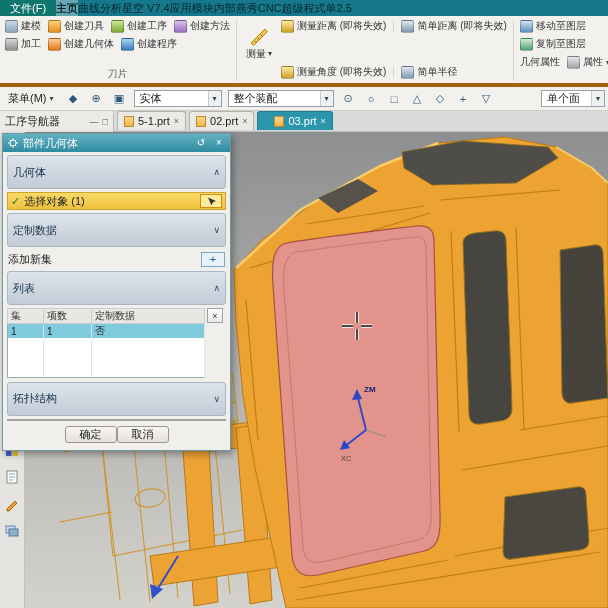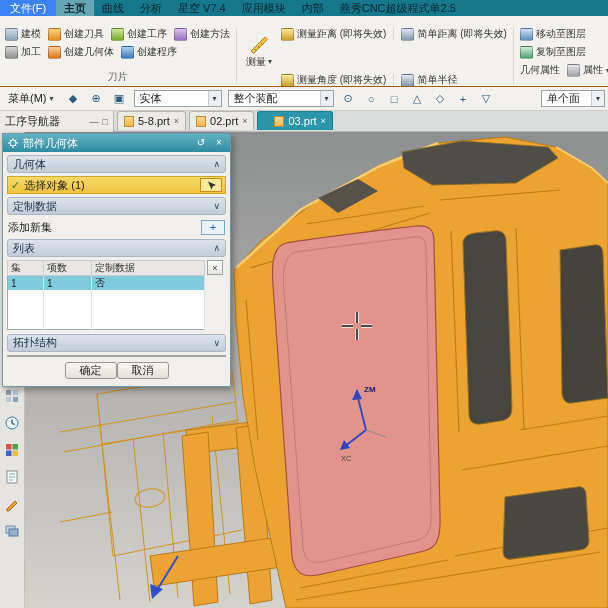--- a/index.html
+++ b/index.html
@@ -4,25 +4,25 @@
 <style>
   * { box-sizing: border-box; }
   body { margin:0; background:#fff; }
   .app {
     position:relative; width:608px; height:608px; overflow:hidden;
     font-family:"Liberation Sans","DejaVu Sans",sans-serif; font-size:11px; color:#222;
     background:#d4d1cc; user-select:none;
   }
   
   .menubar { height:16px; background:#15788c; display:flex; align-items:stretch; }
-  .mb-file { background:#3b82f6; color:#fff; padding:0 10px; display:flex; align-items:center; font-size:11px; }
-  .mb-item { padding:0 8px; display:flex; align-items:center; font-size:11px; color:#07242c; white-space:nowrap; }
+  .mb-file { background:#0f766e; color:#fff; padding:0 10px; display:flex; align-items:center; font-size:11px; }
+  .mb-item { padding:0 0; display:flex; align-items:center; font-size:11px; color:#07242c; white-space:nowrap; }
   .mb-item.active { background:rgba(255,255,255,.34); font-weight:bold; }
   
-  .ribbon { height:71px; background:#f3f1ee; border-bottom:1px solid #a16207; display:flex; padding:10px 2px 0; overflow:hidden; }
+  .ribbon { height:71px; background:#f3f1ee; border-bottom:4px solid #a16207; display:flex; padding:2px 2px 0; overflow:hidden; }
   .rgroup { display:flex; flex-direction:column; flex:none; }
   .rrow { display:flex; gap:1px; margin-bottom:2px; }
   .rbtn { display:flex; align-items:center; gap:3px; height:16px; padding:1px 3px; border-radius:2px; white-space:nowrap; font-size:10px; color:#333; }
   .ic { width:13px; height:13px; border-radius:2px; flex:none; border:1px solid rgba(0,0,0,.25); }
   .glabel { margin-top:auto; text-align:center; font-size:10px; color:#555; padding:1px 0 2px; }
   .vsep { width:1px; background:#d8d4ce; margin:2px 3px; flex:none; }
   .mwrap { display:flex; }
   .bigbtn { width:38px; height:50px; display:flex; flex-direction:column; align-items:center; justify-content:center; gap:1px; font-size:10px; color:#333; }
   .cols { display:flex; flex-direction:column;gap:28px; }
   .arr { font-size:8px; color:#444; }
@@ -45,21 +45,21 @@
   .main { position:absolute; top:132px; left:0; right:0; bottom:0; display:flex; }
   .resbar { width:25px; background:#e6e4e0; border-right:1px solid #c4c1bb; display:flex; flex-direction:column; align-items:center; padding-top:256px; gap:11px; flex:none; }
   .viewport { flex:1; position:relative; background:linear-gradient(180deg,#8d8f90 0%,#b5b4b1 55%,#d3d2cd 100%); overflow:hidden; }
   .viewport svg.model { position:absolute; inset:0; width:100%; height:100%; }
   
   .dialog { position:absolute; left:2px; top:1px; width:229px; background:#f1efec; border:1px solid #6f97a5; box-shadow:2px 3px 7px rgba(0,0,0,.35); z-index:5; }
   .dtitle { height:18px; background:linear-gradient(#64b1c2,#2e8ba1); color:#fff; display:flex; align-items:center; gap:4px; padding:0 4px; font-size:11px; }
   .dtitle .sp { flex:1; }
   .dbtn { width:14px; text-align:center; color:#fff; font-size:10px; line-height:14px; }
   .dbody { padding:3px 4px 0; }
-  .gbar { height:16px; background:linear-gradient(#dde3ea,#c2ccd7); border:1px solid #aab6c2; border-radius:3px; display:flex; align-items:center; padding:8px 5px; font-size:11px; color:#15304a; margin-bottom:3px;gap:17px; }
+  .gbar { height:16px; background:linear-gradient(#dde3ea,#c2ccd7); border:1px solid #aab6c2; border-radius:3px; display:flex; align-items:center; padding:16px 5px; font-size:11px; color:#15304a; margin-bottom:3px;gap:17px; }
   .gbar .chev { margin-left:auto; font-size:9px; color:#2c4a60; }
   .selrow { height:18px; background:linear-gradient(#f8da66,#efc23e); border:1px solid #cfa52c; display:flex; align-items:center; gap:4px; padding:0 3px; margin-bottom:3px; }
   .check { color:#1c7a1c; font-size:11px; font-weight:bold; }
   .selbtn { margin-left:auto; width:22px; height:14px; background:#fdeb9a; border:1px solid #d08a10; display:flex; align-items:center; justify-content:center; }
   .addrow { display:flex; align-items:center; height:18px; margin:1px 1px 3px; font-size:11px; }
   .addbtn { margin-left:auto; width:24px; height:15px; background:#e9f1f8; border:1px solid #7fa6c4; color:#1b62a8; font-size:11px; line-height:12px; text-align:center; }
   .tablewrap { display:flex; gap:2px; margin-bottom:4px; align-items:flex-start; }
   table.dtable { border-collapse:collapse; width:198px; background:#fff; border:1px solid #9fa8ad; font-size:10px; table-layout:fixed; }
   .dtable th { background:#e9e7e3; border:1px solid #c7cdd0; font-weight:normal; height:14px; text-align:left; padding:0 3px; color:#333; }
   .dtable td { border-right:1px solid #dde4e7; height:13px; padding:0 3px; }
@@ -221,21 +221,21 @@
   </div>
 
   <div class="tabbar">
     <div class="paneltab">
       <span>工序导航器</span>
       <span class="pt-ic" style="margin-left:auto">—</span>
       <span class="pt-ic">□</span>
     </div>
     <div class="ftab">
         <span class="fticon"></span>
-        <span>5-8.prt</span>
+        <span>5-1.prt</span>
         <span class="tclose">×</span>
       </div>
     <div class="ftab">
         <span class="fticon"></span>
         <span>02.prt</span>
         <span class="tclose">×</span>
       </div>
     <div class="ftab active">
         <span class="fticon"></span>
         <span>03.prt</span>

